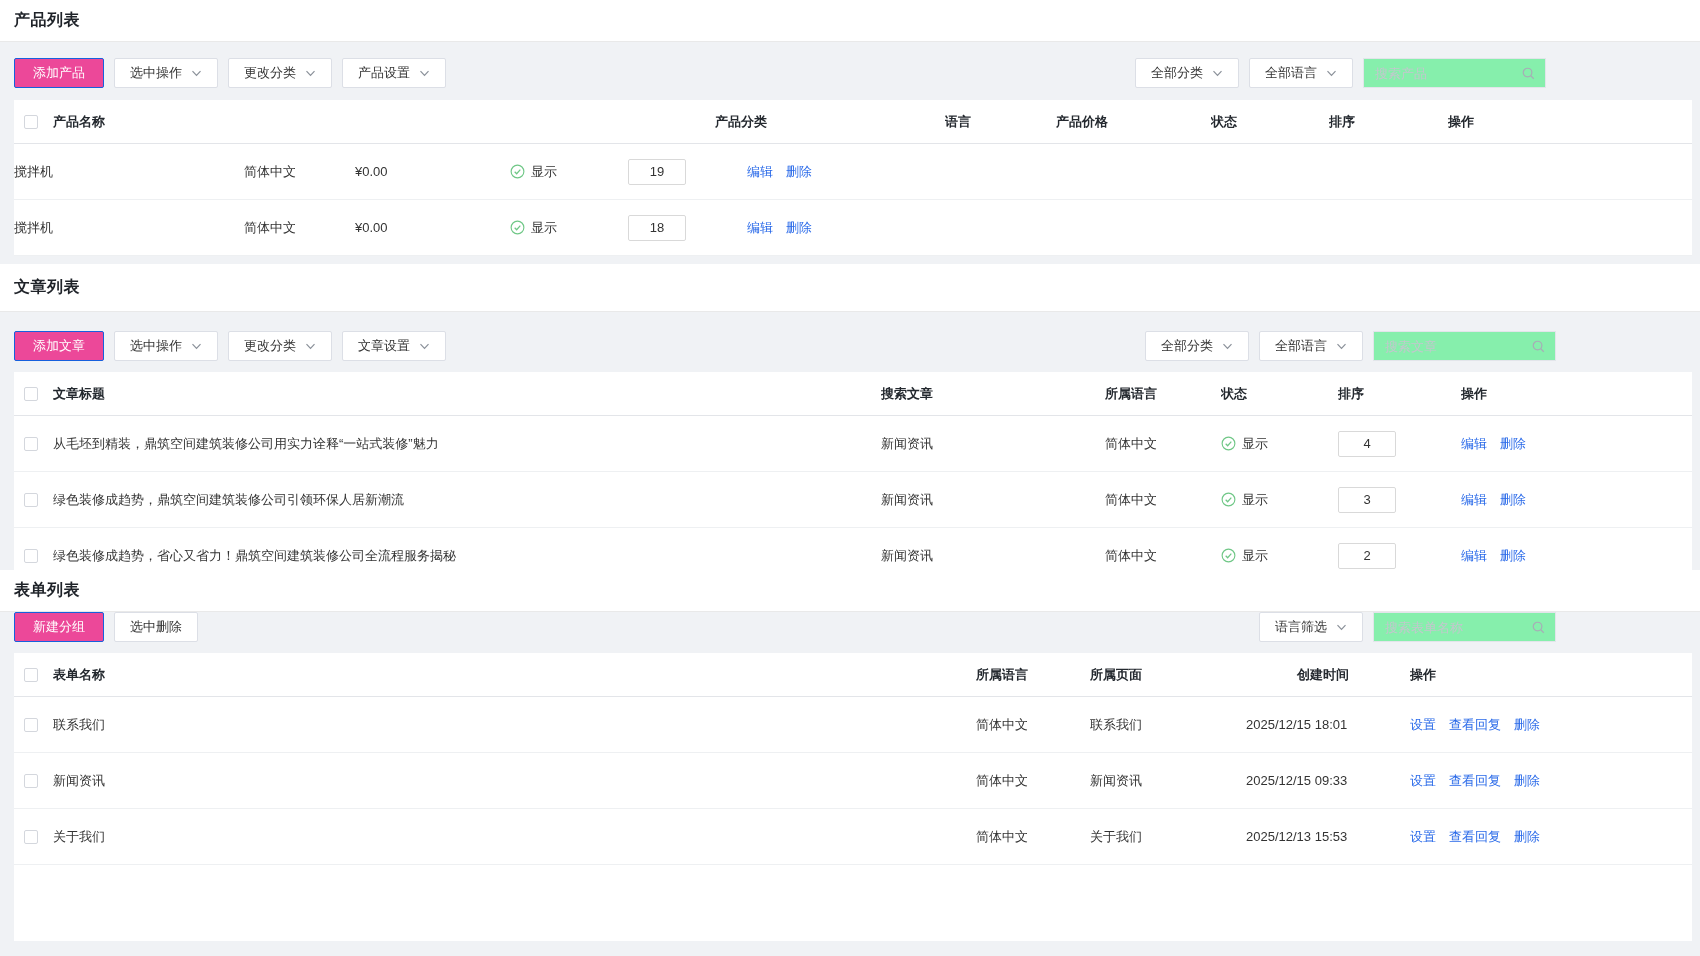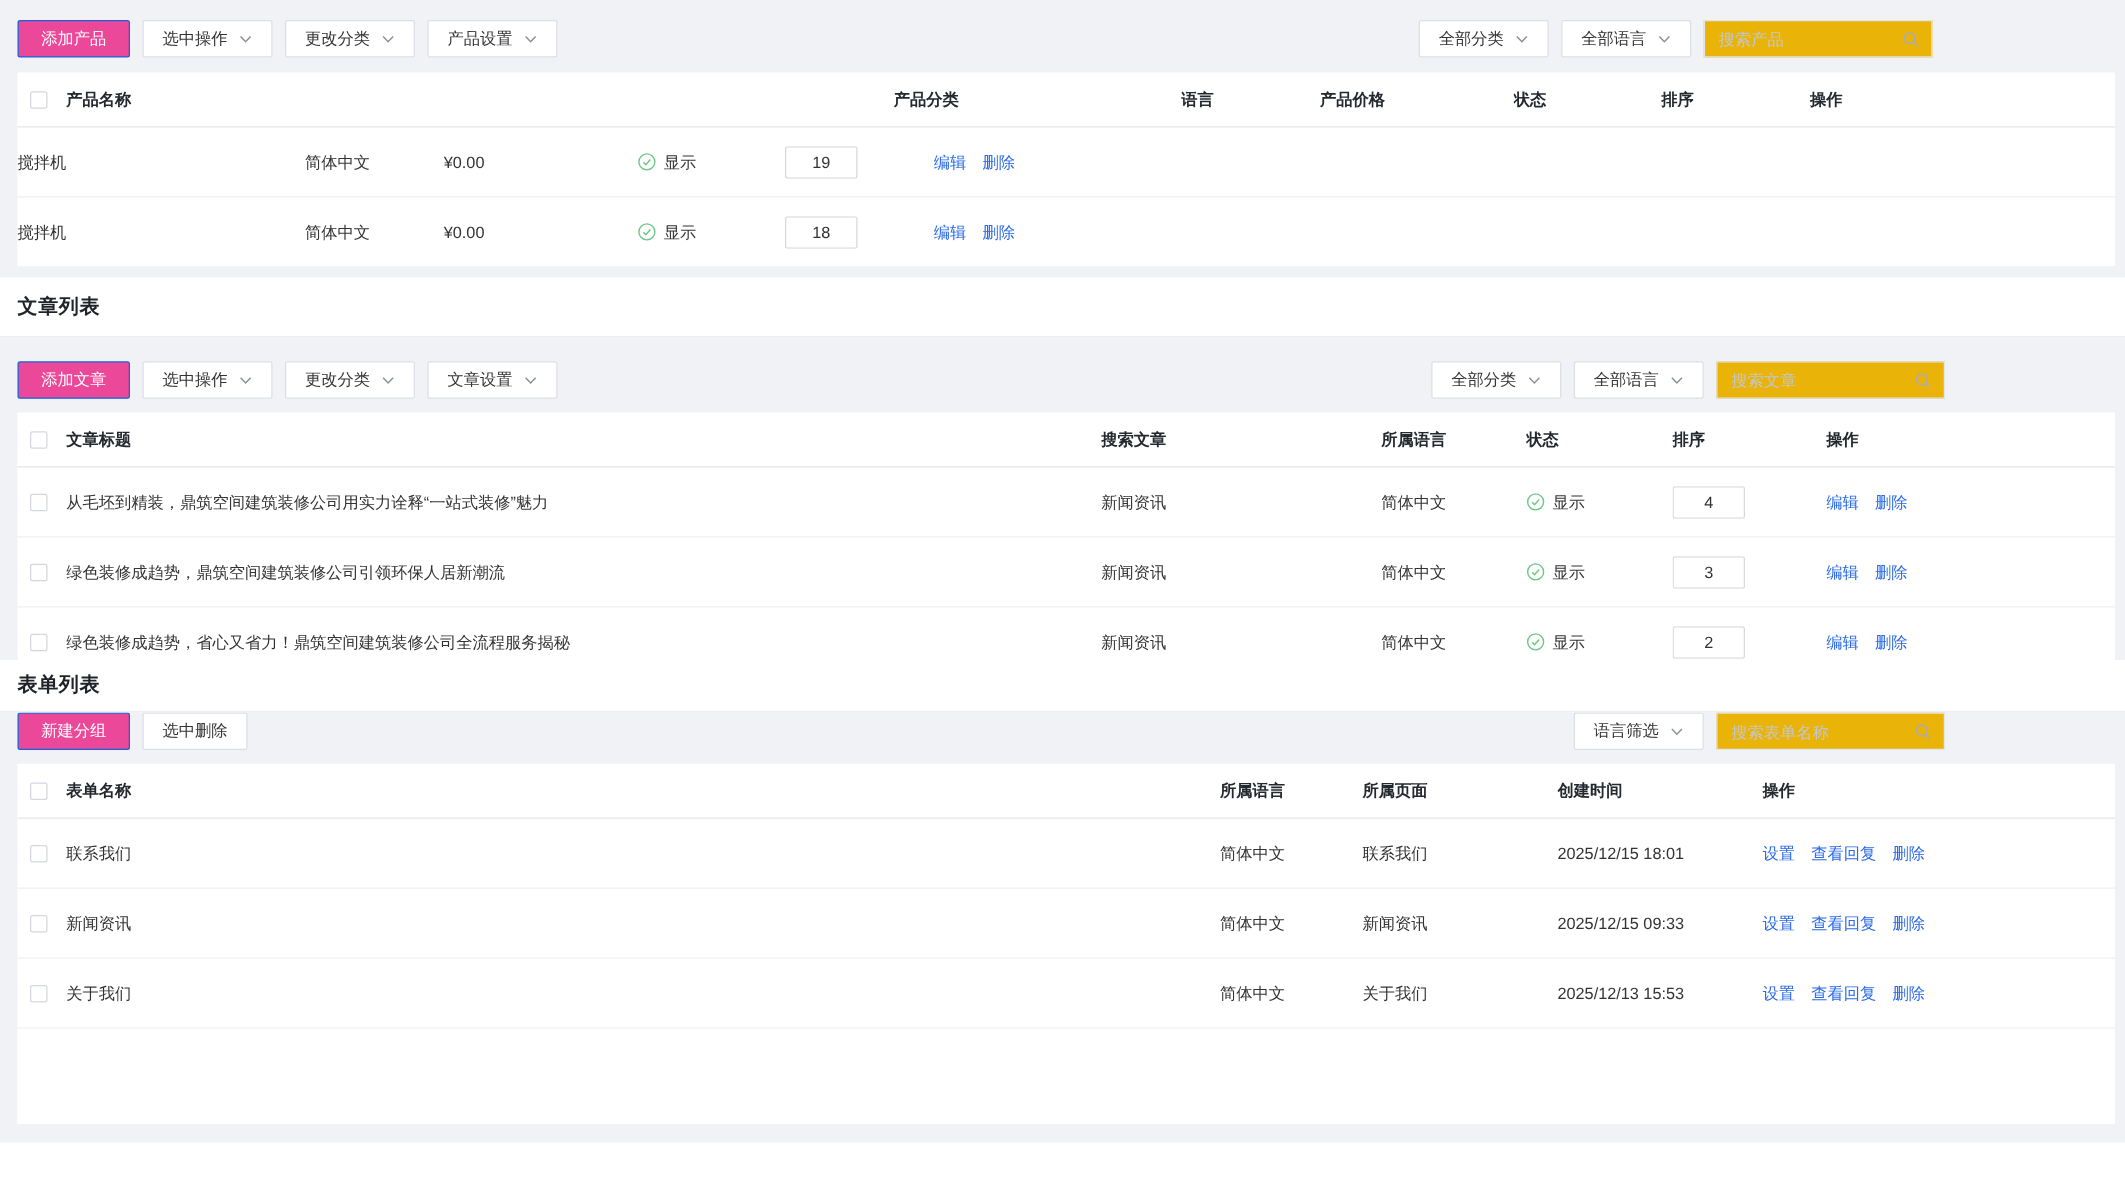--- a/index.html
+++ b/index.html
@@ -22,21 +22,21 @@
   
   .toolbar { display: flex; align-items: center; padding-left: 14px; }
   .panel-0 .toolbar { padding-top: 16px; padding-right: 154px; }
   .panel-1 .toolbar { padding-top: 19px; padding-right: 144px; }
   .panel-2 .toolbar { padding-right: 144px; }
   .btn { height: 30px; display: inline-flex; align-items: center; font-size: 13px; border-radius: 2px; cursor: pointer; white-space: nowrap; }
   .btn-primary { background: #ec4899; border: 1px solid #1660dd; color: #fff; padding: 0 18px; }
   .btn-white { background: #fff; border: 1px solid #dcdfe6; color: #333; padding: 0 15px; margin-left: 10px; }
   .chev { margin-left: 9px; display: inline-flex; align-items: center; }
   .tb-spacer { flex: 1; }
-  .searchbox { display: flex; align-items: center; height: 30px; width: 183px; background: #eab308; border: 1px solid #e2e5ea; margin-left: 10px; flex: none; }
+  .searchbox { display: flex; align-items: center; height: 30px; width: 183px; background: #86efac; border: 1px solid #e2e5ea; margin-left: 10px; flex: none; }
   .searchbox input { border: none; outline: none; background: transparent; flex: 1; min-width: 0; padding: 0 4px 0 11px; font-size: 13px; color: #333; }
   .searchbox input::placeholder { color: #c3c7cd; }
   .search-ic { display: flex; align-items: center; padding: 0 9px 0 2px; cursor: pointer; }
 
   
   .card { background: #fff; margin-left: 14px; margin-right: 8px; }
   .panel-0 .card { margin-top: 12px; }
   .panel-1 .card { margin-top: 11px; }
   .panel-2 .card { margin-top: 11px; }
   .trow { display: flex; align-items: center; }
@@ -49,20 +49,23 @@
   .status-wrap { display: flex; align-items: center; }
   .status-wrap svg { margin-right: 6px; }
   .sort-input { width: 58px; height: 26px; border: 1px solid #d9d9d9; border-radius: 2px; background: #fff; text-align: center; font-size: 13px; color: #333; outline: none; }
   .links a { color: #2a6ae9; text-decoration: none; margin-right: 13px; font-size: 13px; cursor: pointer; }
   .card-filler { height: 76px; background: #fff; }
 </style>
 </head>
 <body>
 
 <div class="page">
+    <div class="title-band tb-0">
+      <div class="sec-title">产品列表</div>
+    </div>
     <div class="panel panel-0">
       <div class="toolbar">
         <button class="btn btn-primary">添加产品</button>
         <button class="btn btn-white">
           <span>选中操作</span>
           <span class="chev">
             <svg width="11" height="11" viewBox="0 0 11 11">
               <path d="M1.5 3.2l4 4.2 4-4.2" fill="none" stroke="#8a9099" stroke-width="1.2"></path>
             </svg>
           </span>
@@ -322,21 +325,21 @@
         </div>
       </div>
       <div class="card">
         <div class="trow thead-row">
           <div class="cell cell-name">
             <span class="checkbox"></span>
             <span>表单名称</span>
           </div>
           <div class="cell" style="width: 114px;">所属语言</div>
           <div class="cell" style="width: 156px;">所属页面</div>
-          <div class="cell" style="width: 164px;">创建时间</div>
+          <div class="cell" style="width: 164px; text-align: center;">创建时间</div>
           <div class="cell" style="width: 282px;">操作</div>
         </div>
         <div class="trow body-row">
           <div class="cell cell-name">
             <span class="checkbox"></span>
             <span>联系我们</span>
           </div>
           <div class="cell" style="width: 114px;">简体中文</div>
           <div class="cell" style="width: 156px;">联系我们</div>
           <div class="cell" style="width: 164px;">2025/12/15 18:01</div>

